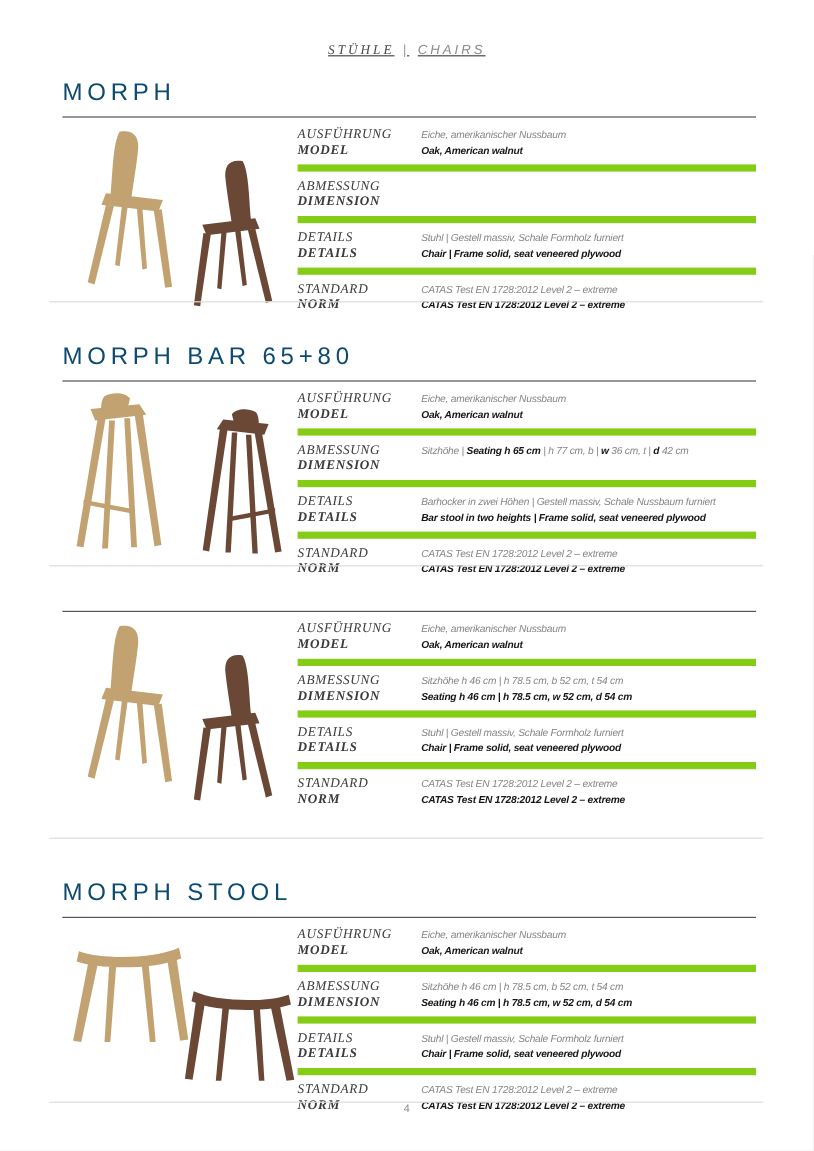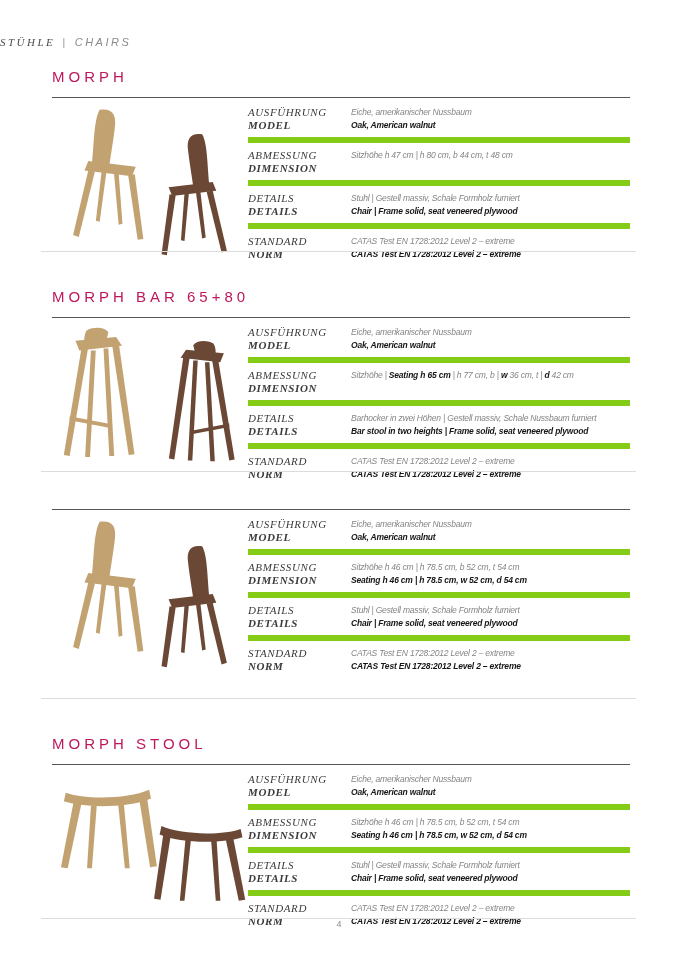--- a/index.html
+++ b/index.html
@@ -1,30 +1,30 @@
 <!DOCTYPE html>
 <html><head>
 <meta charset="utf-8">
 <style>
   html,body{margin:0;padding:0;background:#e8e8e8;}
   .page{
     width:678px;height:959px;background:#ffffff;position:relative;overflow:hidden;
     font-family:"Liberation Sans",sans-serif;margin:0 auto;
   }
   
-  .hdr{position:absolute;top:36px;left:0;right:0;text-align:left;
-       font-size:11px;letter-spacing:2.5px;color:#4a4a4a;}
+  .hdr{position:absolute;top:36px;left:0;right:0;text-align:center;
+       font-size:11px;letter-spacing:2.5px;color:#4a4a4a;text-decoration:underline;}
   .hdr-de{font-family:"Liberation Serif",serif;font-style:italic;}
   .hdr-sep{color:#9a9a9a;margin:0 7px;font-style:italic;}
   .hdr-en{font-style:italic;color:#8a8a8a;}
   
   .sections{position:absolute;left:52px;top:62px;width:578px;}
   .sec{height:220px;position:relative;}
-  .sec-title{margin:0;font-size:15px;font-weight:400;letter-spacing:4px;
-             color:#be185d;line-height:26px;padding-top:2px;}
+  .sec-title{margin:0;font-size:20px;font-weight:400;letter-spacing:4px;
+             color:#0c4a6e;line-height:26px;padding-top:2px;}
   .title-rule{height:1px;background:#555555;margin-top:7px;}
   .sec-body{display:flex;height:154px;}
   .img-col{width:196px;position:relative;flex:none;}
   .img-col svg{position:absolute;left:6px;}
   .tbl{flex:1;padding-top:2px;}
   .row{display:flex;padding:6px 0 5px;}
   .row + .row{border-top:6px solid #84cc16;}
   .labels{width:103px;flex:none;font-family:"Liberation Serif",serif;font-style:italic;
           font-size:11px;line-height:13px;color:#3b3b3b;letter-spacing:0.6px;}
   .label-en{font-weight:700;}
@@ -81,21 +81,20 @@
                 <div class="line"><span>Eiche, amerikanischer Nussbaum</span></div>
                 <div class="line"><span class="b">Oak, American walnut</span></div>
               </div>
             </div>
             <div class="row">
               <div class="labels">
                 <div class="label-de">ABMESSUNG</div>
                 <div class="label-en">DIMENSION</div>
               </div>
               <div class="vals">
-                <div class="line"><span>Sitzhöhe h 47 cm | h 80 cm, b 44 cm, t 48 cm</span></div>
               </div>
             </div>
             <div class="row">
               <div class="labels">
                 <div class="label-de">DETAILS</div>
                 <div class="label-en">DETAILS</div>
               </div>
               <div class="vals">
                 <div class="line"><span>Stuhl | Gestell massiv, Schale Formholz furniert</span></div>
                 <div class="line"><span class="b">Chair | Frame solid, seat veneered plywood</span></div>

